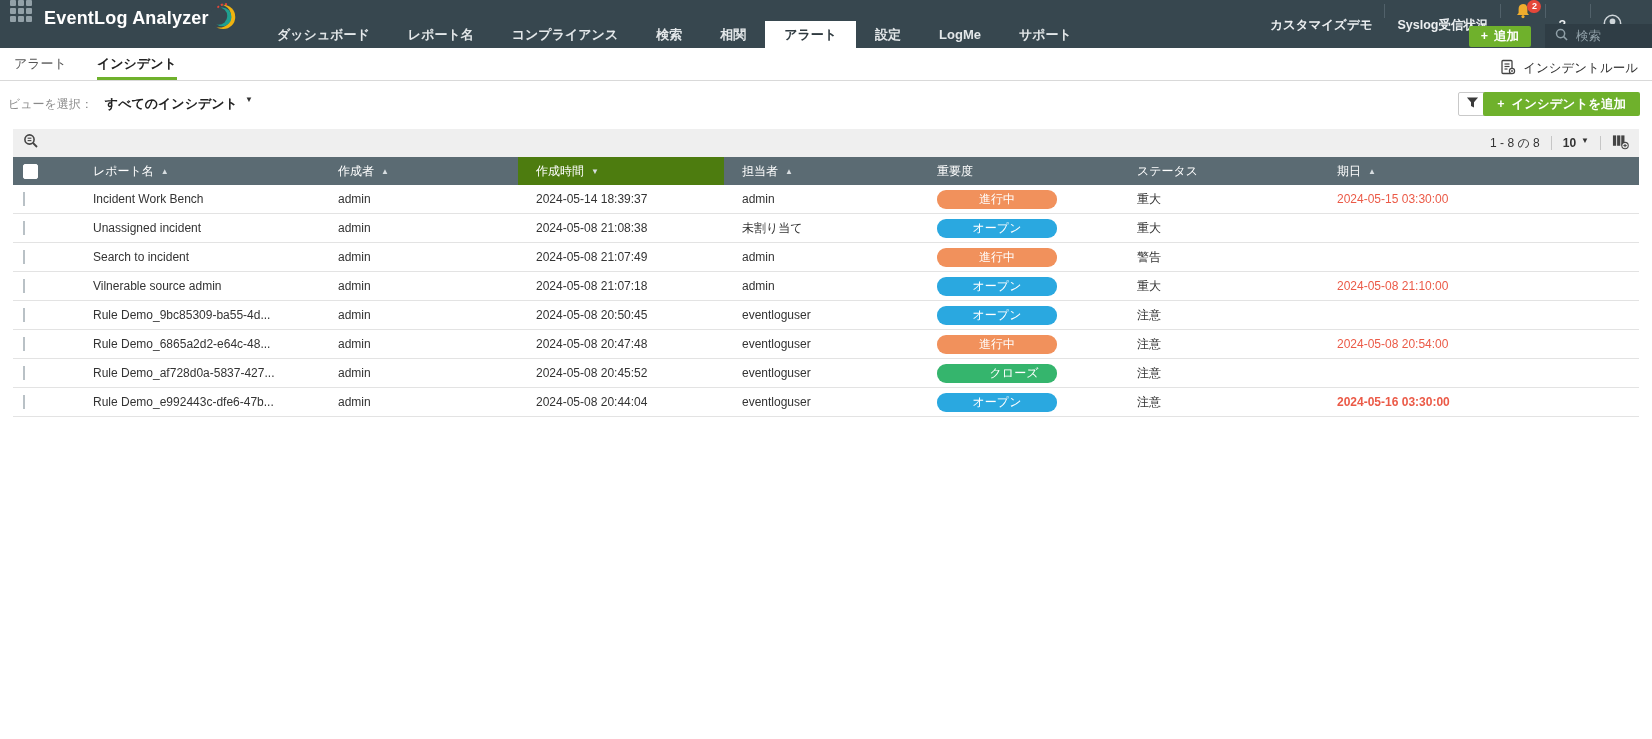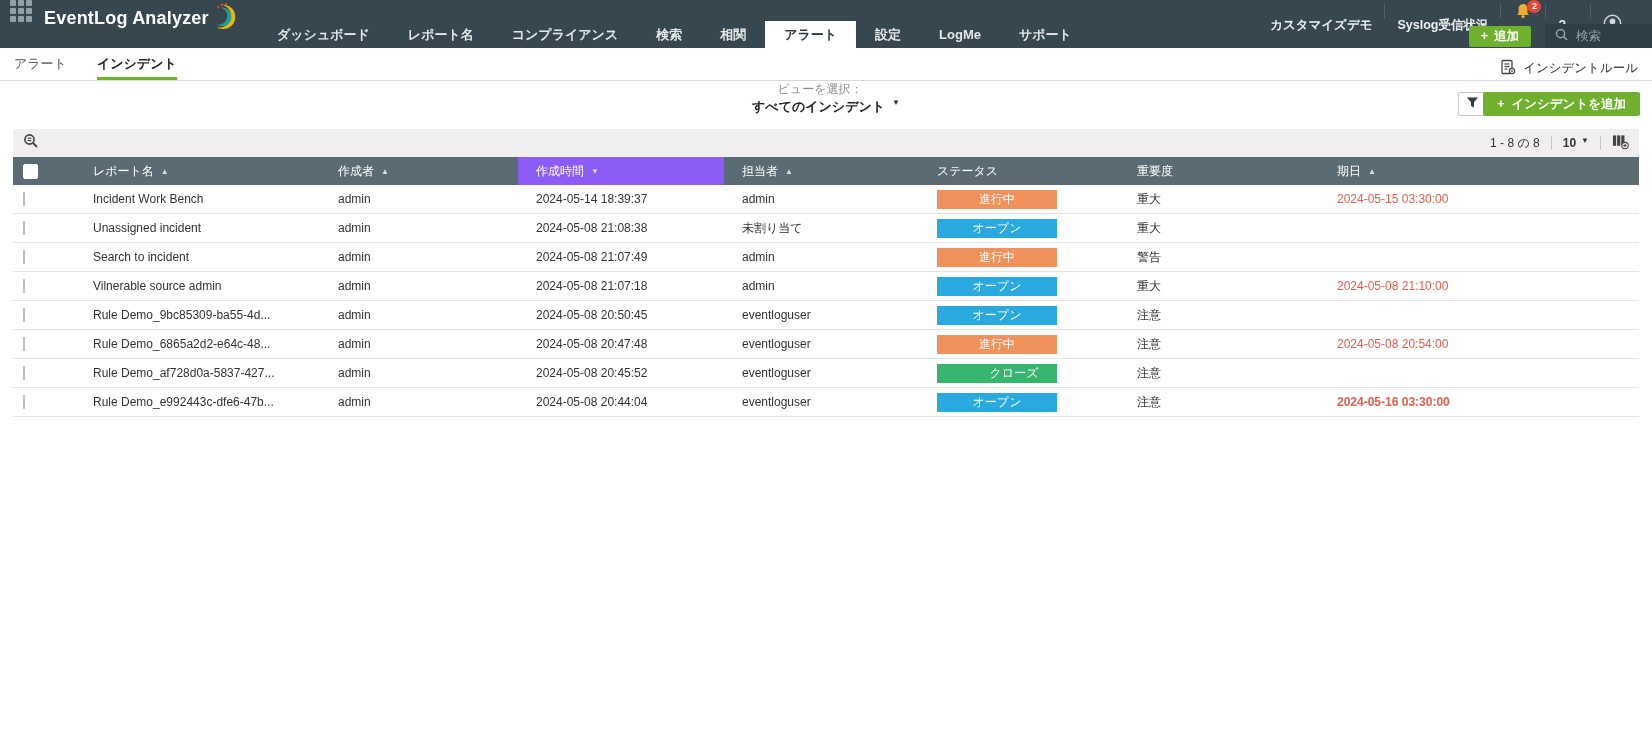--- a/index.html
+++ b/index.html
@@ -26,21 +26,21 @@
   .add-btn { height:21px; line-height:21px; padding:0 12px; border-radius:2px; color:#fff; font-size:12.5px; font-weight:600; display:flex; align-items:center; gap:6px; cursor:pointer; margin-right:14px; background:#6fb12c; }
   .tb-search { width:107px; height:24px; background:#2f3d45; display:flex; align-items:center; gap:8px; padding:0 10px; color:#90a0a8; font-size:12.5px; cursor:text; }
 
   
   .subtabs { position:relative; height:33px; border-bottom:1px solid #d9d9d9; display:flex; align-items:stretch; padding:0 14px; background:#fff; }
   .subtab { margin-right:30px; font-size:13px; color:#555; display:flex; align-items:center; cursor:pointer; border-bottom:3px solid transparent; padding-top:3px; }
   .subtab.active { color:#222; font-weight:bold; border-bottom-color:#6fb12c; }
   .incident-rules { position:absolute; right:14px; top:4px; height:33px; display:flex; align-items:center; gap:7px; font-size:12.5px; color:#333; cursor:pointer; }
 
   
-  .viewbar { position:relative; height:46px; display:flex; align-items:center; padding:0 8px; background:#fff;flex-direction:column; }
+  .viewbar { position:relative; height:46px; display:flex; align-items:center; padding:0 8px; background:#fff; }
   .view-label { color:#8a8a8a; font-size:12px; margin-right:12px; }
   .view-value { font-size:13px; font-weight:bold; color:#222; display:flex; align-items:flex-start; gap:7px; cursor:pointer; }
   .view-caret { font-size:8px; color:#333; }
   .filter-btn { position:absolute; right:166px; top:11px; width:28px; height:24px; background:#fff; border:1px solid #c9c9c9; border-radius:2px; display:flex; align-items:center; justify-content:center; cursor:pointer; }
   .add-incident-btn { position:absolute; right:12px; top:11px; height:24px; padding:0 14px; border-radius:2px; color:#fff; font-size:12.5px; font-weight:600; display:flex; align-items:center; gap:7px; cursor:pointer; background:#6fb12c; }
 
   
   .toolbar { margin:2px 13px 0 13px; height:28px; background:#efefef; display:flex; align-items:center; padding:0 10px; }
   .toolbar-right { margin-left:auto; display:flex; align-items:center; font-size:12px; color:#333; }
   .tsep { width:1px; height:14px; background:#c6c6c6; margin:0 11px; }
@@ -48,28 +48,28 @@
   .pagesize { display:flex; align-items:flex-start; gap:5px; cursor:pointer; font-weight:600; }
   .ps-caret { font-size:8px; color:#333; }
 
   
   .grid-row { display:grid; grid-template-columns:62px 245px 198px 206px 195px 200px 200px 1fr; align-items:center; }
   .table { margin:0 13px; }
   .thead { height:28px; background:#5b6b73; color:#fff; font-size:12px; }
   .thead .cell { padding-left:18px; display:flex; align-items:center; cursor:pointer; height:28px; }
   .thead .cell.nosort { cursor:default; }
   .thead .cb-cell { padding-left:10px; cursor:default; }
-  .thead .sorted { background:#8b5cf6; }
+  .thead .sorted { background:#4d7c0f; }
   .arr { font-size:8px; margin-left:7px; color:#d7dde0; }
   .checkbox { width:15px; height:15px; background:#fff; border:1px solid #b9c1c6; border-radius:2px; cursor:pointer; }
   .thead .checkbox { border-color:#fff; }
   .trow { height:29px; border-bottom:1px solid #e3e3e3; font-size:12px; color:#333; }
   .trow .cell { padding-left:18px; white-space:nowrap; overflow:hidden; }
   .trow .cb-cell { padding-left:10px; }
-  .badge { display:inline-block; width:120px; height:19px; line-height:19px; border-radius:0; color:#fff; font-size:12px; text-align:center; cursor:pointer; background:#999; }
+  .badge { display:inline-block; width:120px; height:19px; line-height:19px; border-radius:9px; color:#fff; font-size:12px; text-align:center; cursor:pointer; background:#999; }
   .due { color:#eb5a47; }
   .name-cell { cursor:pointer; }
 </style>
 </head>
 <body>
 
 <div class="topbar">
   <div class="tb-left">
     <div class="grid-icon">
       <i></i>
@@ -237,24 +237,24 @@
       </span>
     <span class="cell sorted">
         <span>作成時間</span>
         <span class="arr">▼</span>
       </span>
     <span class="cell">
         <span>担当者</span>
         <span class="arr">▲</span>
       </span>
     <span class="cell nosort">
+        <span>重要度</span>
+      </span>
+    <span class="cell nosort">
         <span>ステータス</span>
-      </span>
-    <span class="cell nosort">
-        <span>重要度</span>
       </span>
     <span class="cell">
         <span>期日</span>
         <span class="arr">▲</span>
       </span>
   </div>
 
   <div class="trow grid-row">
     <span class="cell cb-cell"><span class="checkbox"></span></span>
     <span class="cell name-cell">Incident Work Bench</span>

